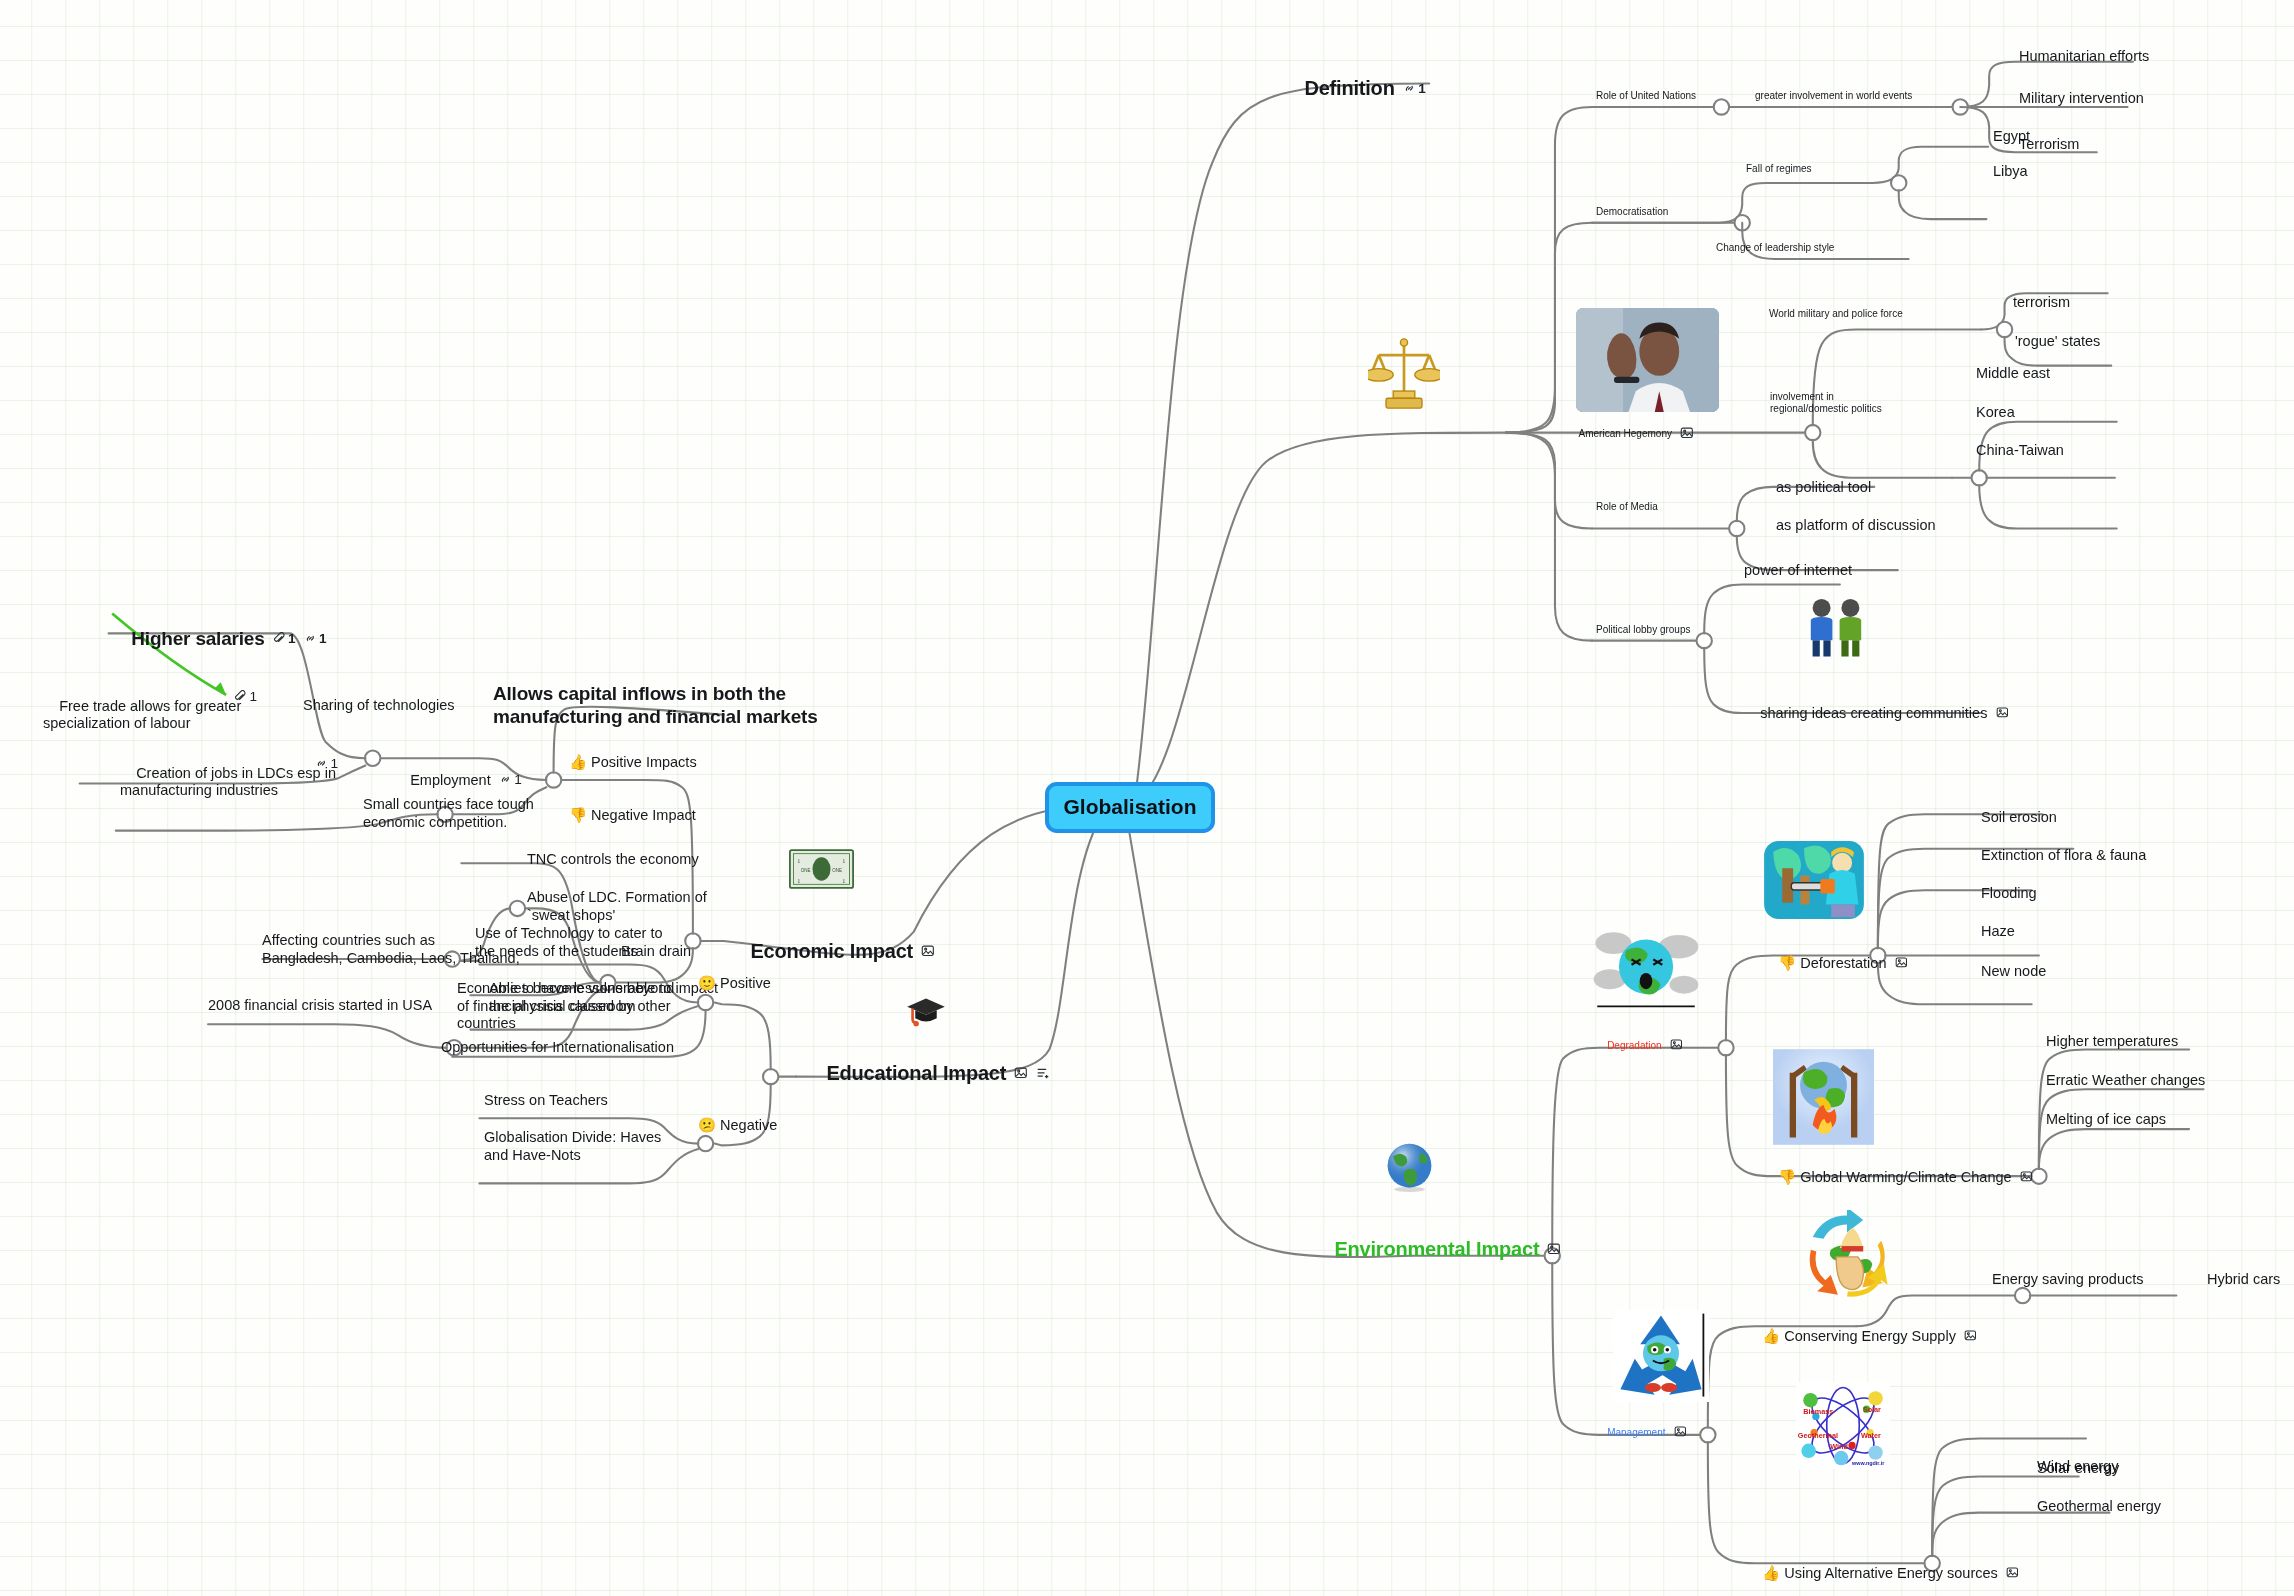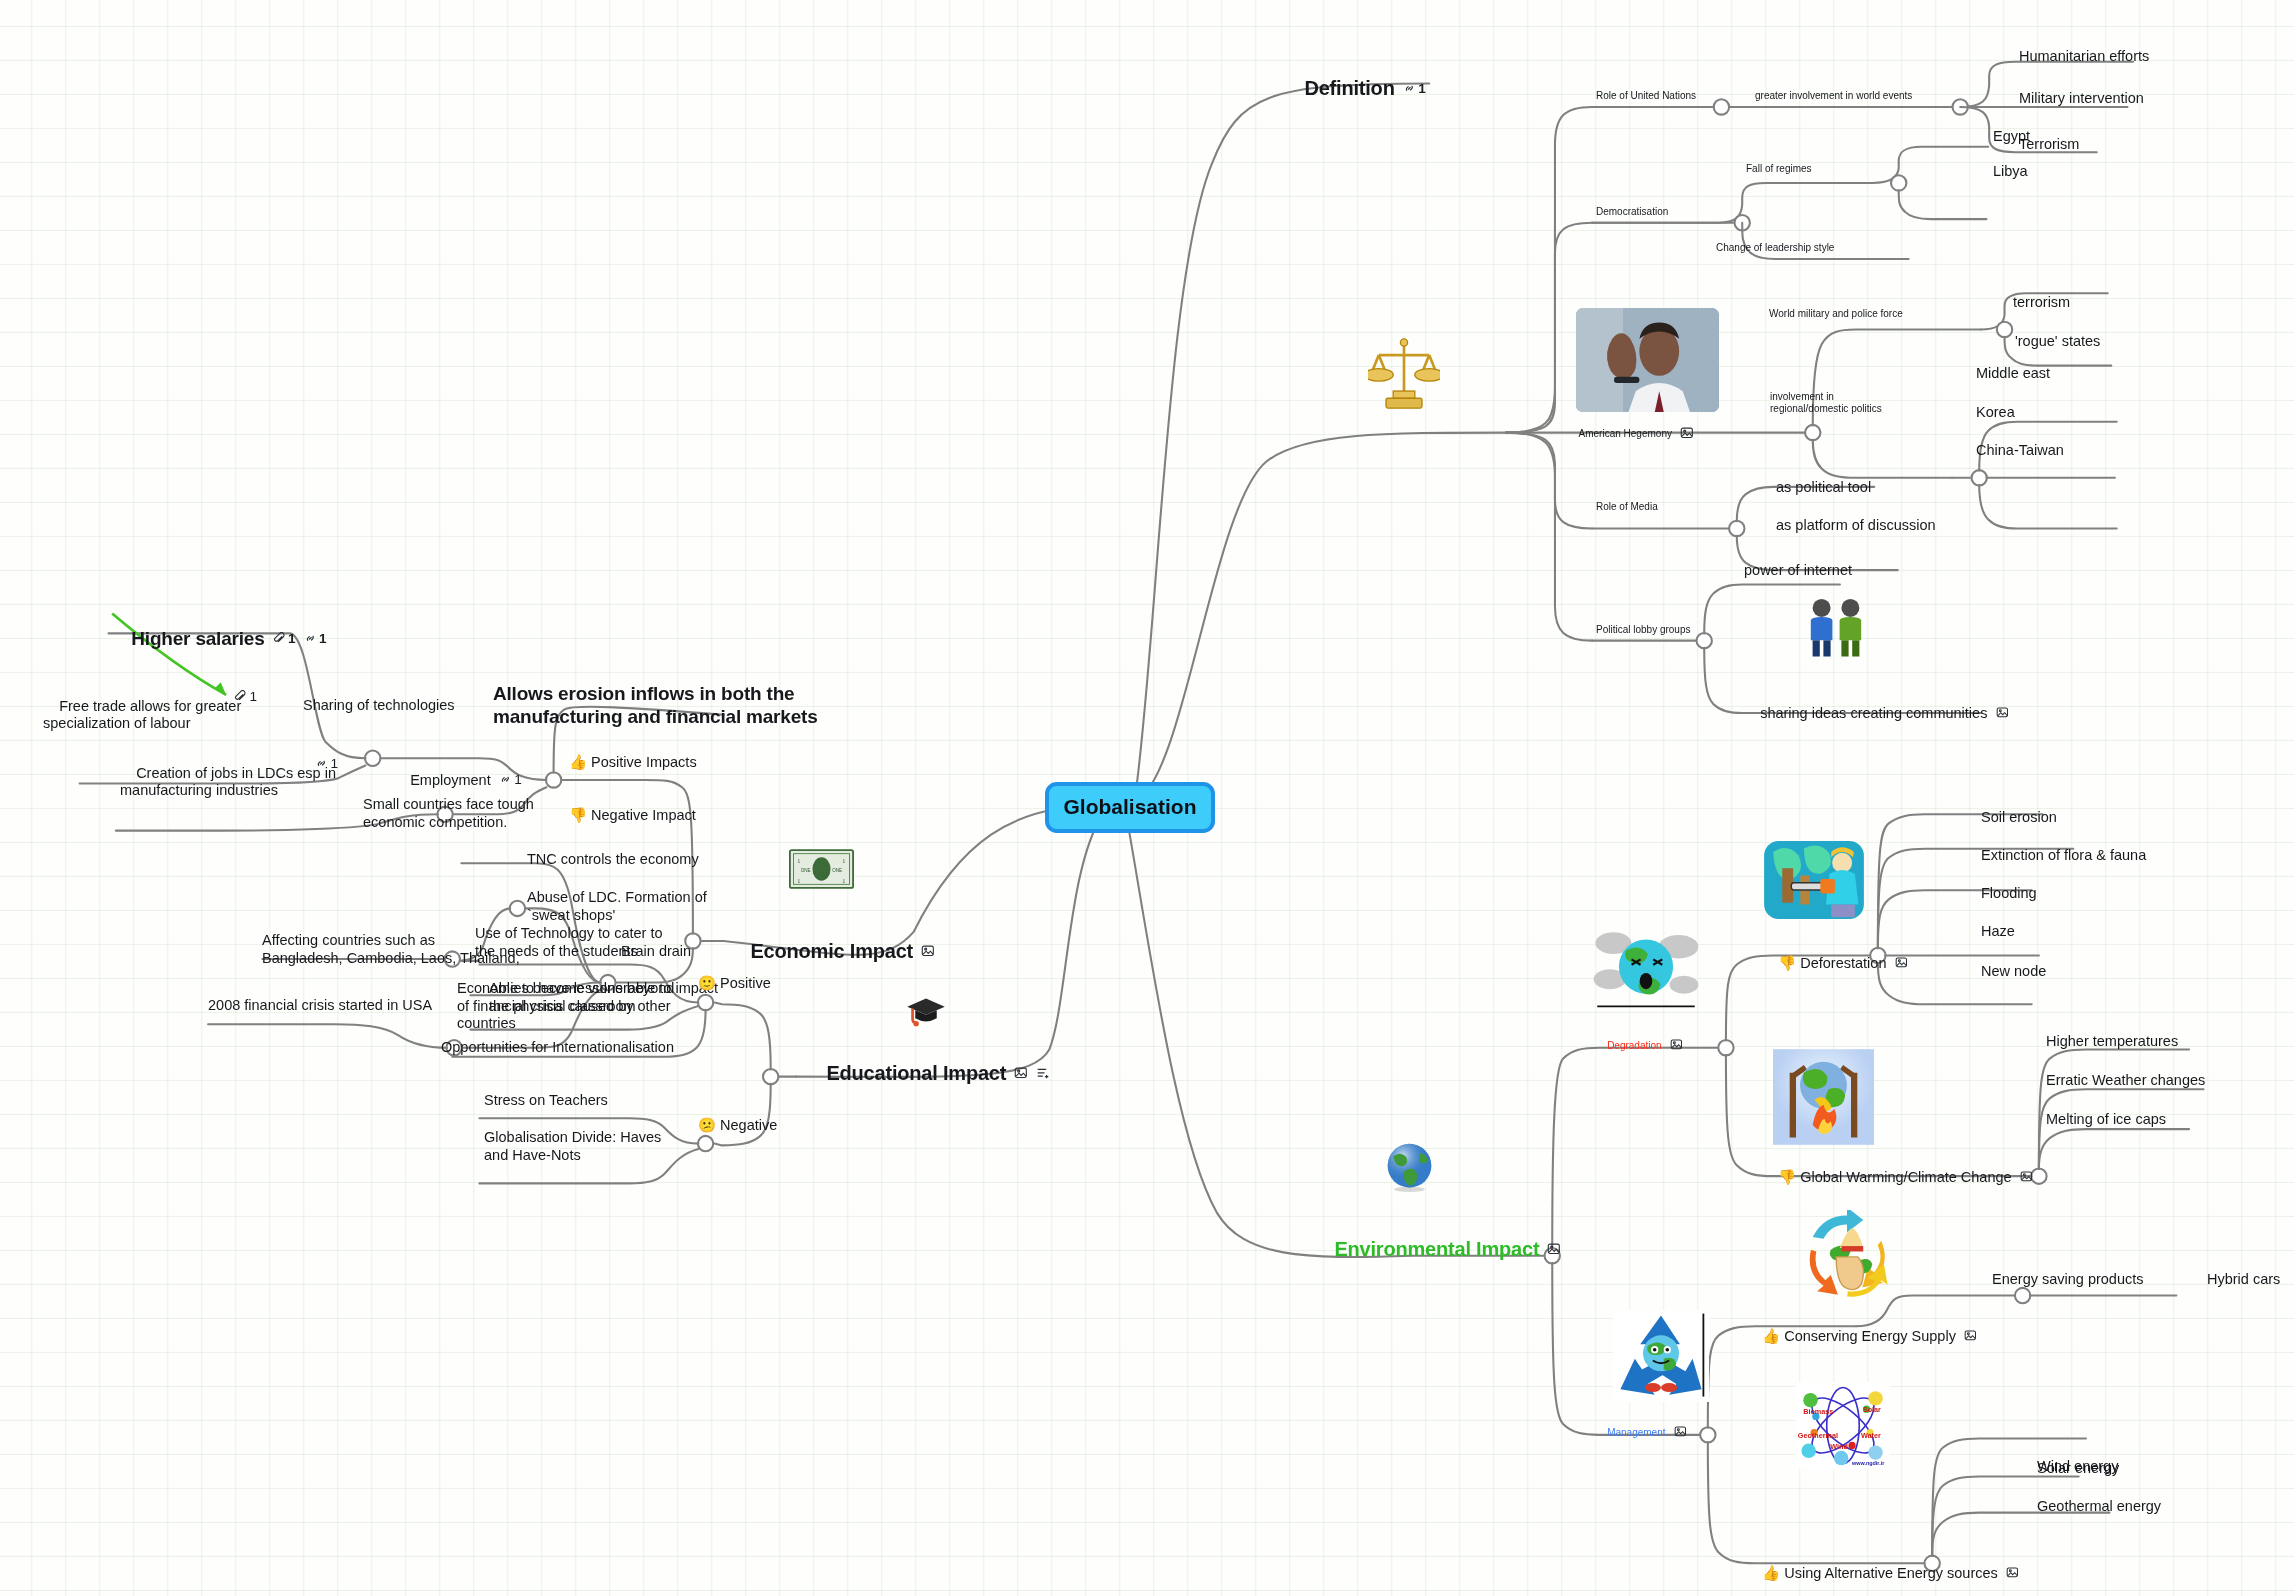--- a/index.html
+++ b/index.html
@@ -512,21 +512,21 @@
         </svg><span class="cnt">1</span></span>
   </div>
   <div class="node lvl-leaf" style="left:120px;top:747px;">
     <span>Creation of jobs in LDCs esp in
 manufacturing industries</span><span class="badge" style="position:absolute;left:187px;top:9px;"><svg class="ic" width="12.7" height="12.7" viewBox="0 0 16 16" fill="none" stroke="#2b2f36" stroke-width="1.5">
           <path d="M6.5 9.5 L9.5 6.5"></path>
           <path d="M5 11a2.5 2.5 0 0 1 0-3.5l2-2"></path>
           <path d="M11 5a2.5 2.5 0 0 1 0 3.5l-2 2"></path>
         </svg><span class="cnt">1</span></span>
   </div>
-  <div class="node lvl-big" style="left:493px;top:682px;"><span>Allows erosion inflows in both the
+  <div class="node lvl-big" style="left:493px;top:682px;"><span>Allows capital inflows in both the
 manufacturing and financial markets</span></div>
 
   <div class="node lvl-leaf" style="left:363px;top:796px;"><span>Small countries face tough
 economic competition.</span></div>
   <div class="node lvl-leaf" style="left:527px;top:851px;"><span>TNC controls the economy</span></div>
   <div class="node lvl-leaf" style="left:527px;top:889px;"><span>Abuse of LDC. Formation of
 `sweat shops'</span></div>
   <div class="node lvl-leaf" style="left:262px;top:896px;margin-top:36px;"><span>Affecting countries such as
 Bangladesh, Cambodia, Laos, Thailand,</span></div>
   <div class="node lvl-leaf" style="left:621px;top:943px;"><span>Brain drain</span></div>

